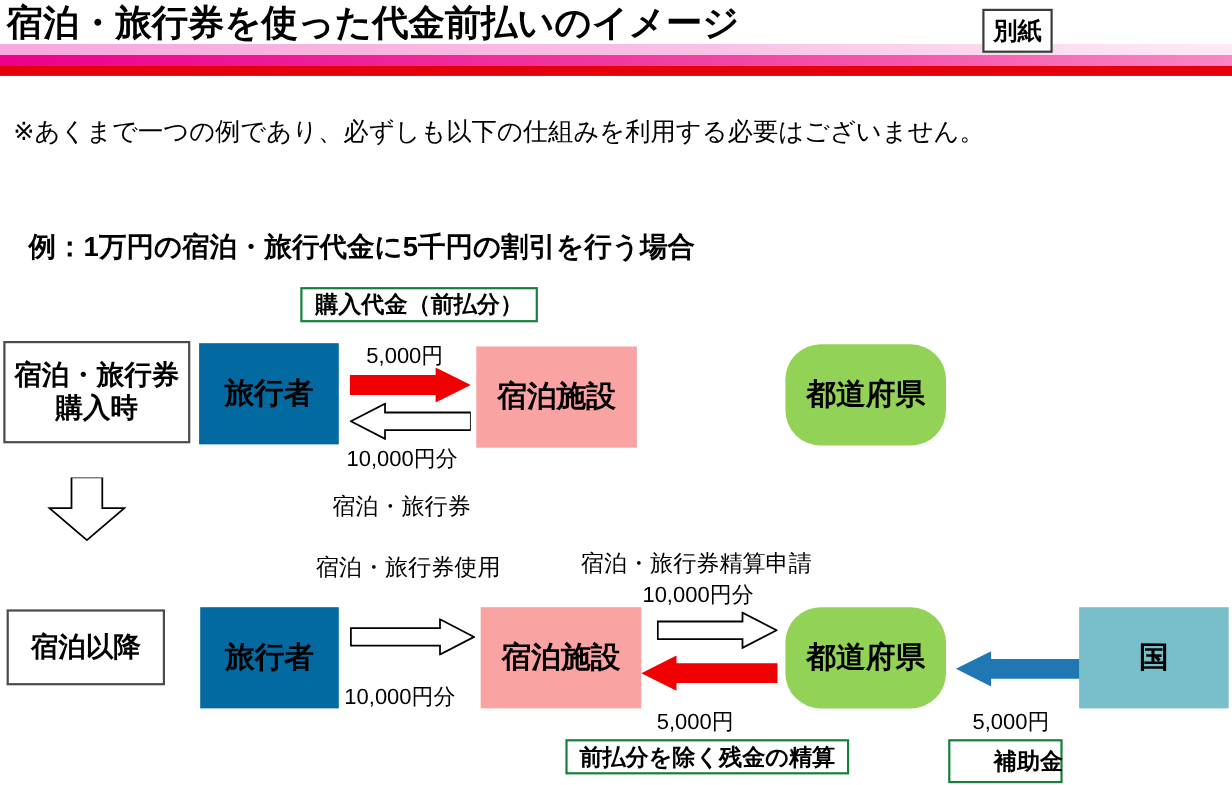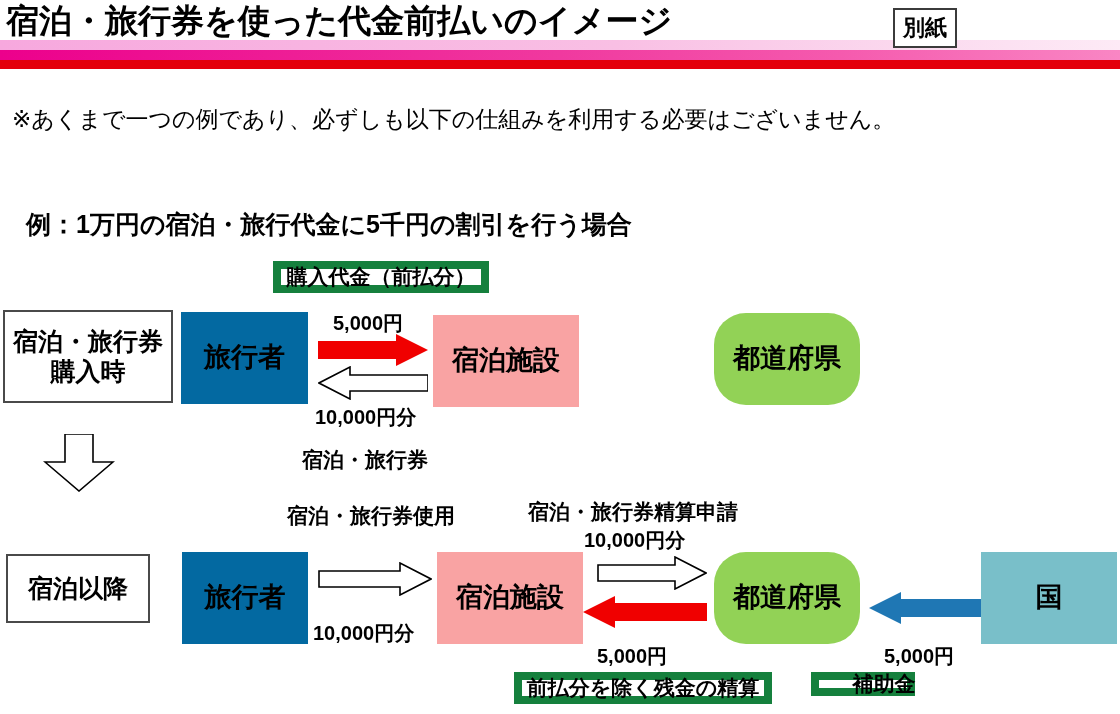--- a/index.html
+++ b/index.html
@@ -132,35 +132,35 @@
   }
   .node-yellow  { background: #0369a1; }
   .node-pink    { background: #f9a3a3; }
   .node-green   { background: #92d256; border-radius: 32px; }
   .node-teal    { background: #79bfc9; }
 
   
   .callout {
     position: absolute;
     box-sizing: border-box;
-    border: 8px solid #15803d;
+    border: 2px solid #15803d;
     background: #ffffff;
     display: flex;
     align-items: center;
     justify-content: center;
     font-size: 21px;
     font-weight: bold;
     white-space: nowrap;
     padding: 0 6px;
   }
 
   
   .flabel {
     position: absolute;
-    font-weight: bold;
+    font-weight: normal;
     white-space: nowrap;
     text-align: center;
   }
 
   
   .arrow {
     position: absolute;
   }
   .arrow svg { display: block; }
 </style>
@@ -281,15 +281,15 @@
 <div class="flabel" style="left:884px; top:643px; font-size:20px;">5,000円</div>
 
 <div class="node node-teal" style="left:981px; top:552px; width:136px; height:92px; font-size:27px;">
   <span>国</span>
 </div>
 
 <div class="callout" style="left:514px; top:672px; width:258px; height:32px;">
   <span>前払分を除く残金の精算</span>
 </div>
 
-<div class="callout" style="left:811px; top:672px; width:104px; height:24px;padding-left:48px;">
+<div class="callout" style="left:862px; top:672px; width:104px; height:40px;padding-left:48px;">
   <span>補助金</span>
 </div>
 
 </body></html>

